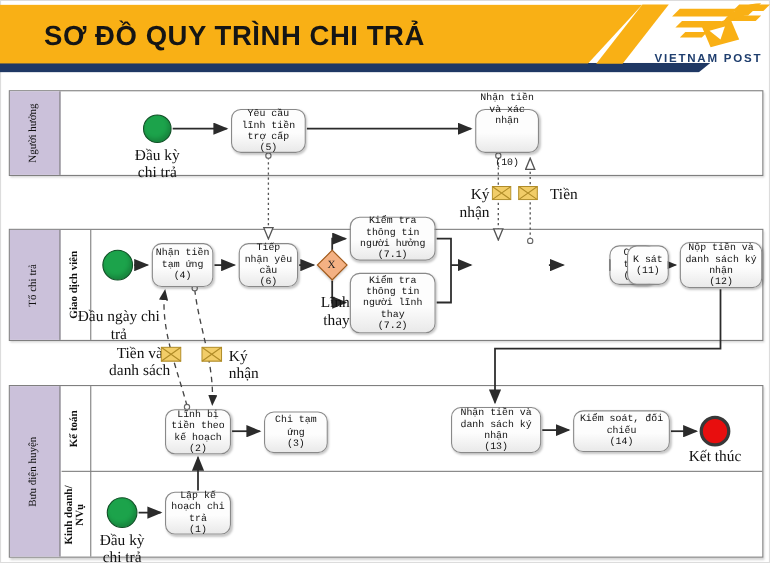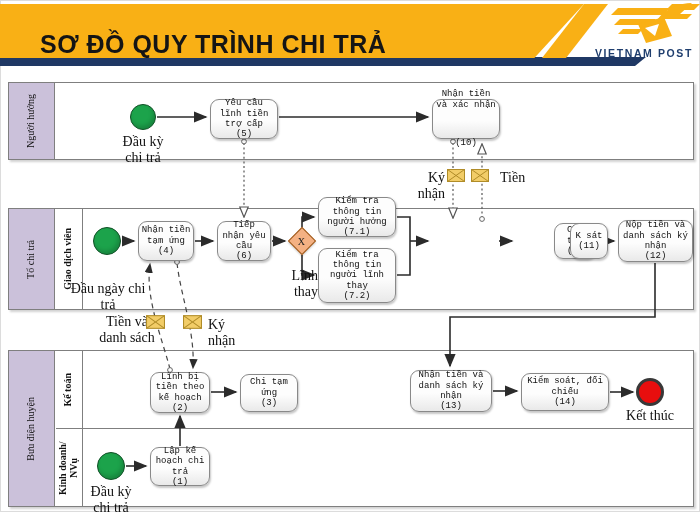--- a/index.html
+++ b/index.html
@@ -4,21 +4,21 @@
 <style>
   html,body{margin:0;padding:0;background:#fff;}
   .slide{position:relative;width:700px;height:512px;background:#fff;overflow:hidden;
          font-family:"Liberation Serif","DejaVu Serif",serif;
          box-shadow:inset 0 0 0 1px #dcdcdc;}
   
   .banner{position:absolute;left:0;top:4px;width:584px;height:54px;background:#F9B015;
           clip-path:polygon(0 0,100% 0,91.5% 100%,0 100%);z-index:5;}
   .navy-stripe{position:absolute;left:0;top:57px;width:646px;height:9px;background:#1F3864;
           clip-path:polygon(0 0,100% 0,98.3% 100%,0 100%);z-index:4;}
-  .title{position:absolute;left:40px;top:30px;z-index:6;
+  .title{position:absolute;left:40px;top:19px;z-index:6;
          font-family:"Liberation Sans","DejaVu Sans",sans-serif;
          font-size:25px;font-weight:600;letter-spacing:.5px;color:#151515;white-space:nowrap;}
   .logo{position:absolute;right:0;top:0;width:180px;height:64px;z-index:6;}
   .brand{position:absolute;left:595px;top:47px;z-index:7;width:102px;
          font-family:"Liberation Sans","DejaVu Sans",sans-serif;
          font-size:10.5px;font-weight:bold;letter-spacing:1.6px;color:#1F3E6E;white-space:nowrap;}
   
   .lane{position:absolute;border:1.5px solid #7f7f7f;background:#fff;z-index:1;
         box-shadow:1.5px 2px 2px rgba(0,0,0,.18);}
   .lane-head{position:absolute;left:0;top:0;bottom:0;width:45px;background:#CBC1DA;
@@ -162,21 +162,21 @@
 
   <div class="diamond" style="left:292px;top:231px;">
     <span>X</span>
   </div>
   <div class="lbl" style="left:266px;top:268px;width:52px;text-align:right;">Lĩnh thay</div>
 
   <div class="task" style="left:210px;top:99px;width:68px;height:40px;">
     <span>Yêu cầu lĩnh tiền trợ cấp</span>
     <span class="num">(5)</span>
   </div>
-  <div class="task" style="left:432px;top:99px;width:68px;height:40px;gap:28px;">
+  <div class="task" style="left:432px;top:99px;width:58px;height:40px;gap:28px;">
     <span>Nhận tiền và xác nhận</span>
     <span class="num">(10)</span>
   </div>
   <div class="task" style="left:138px;top:221px;width:56px;height:40px;">
     <span>Nhận tiền tạm ứng</span>
     <span class="num">(4)</span>
   </div>
   <div class="task" style="left:217px;top:221px;width:54px;height:40px;">
     <span>Tiếp nhận yêu cầu</span>
     <span class="num">(6)</span>

